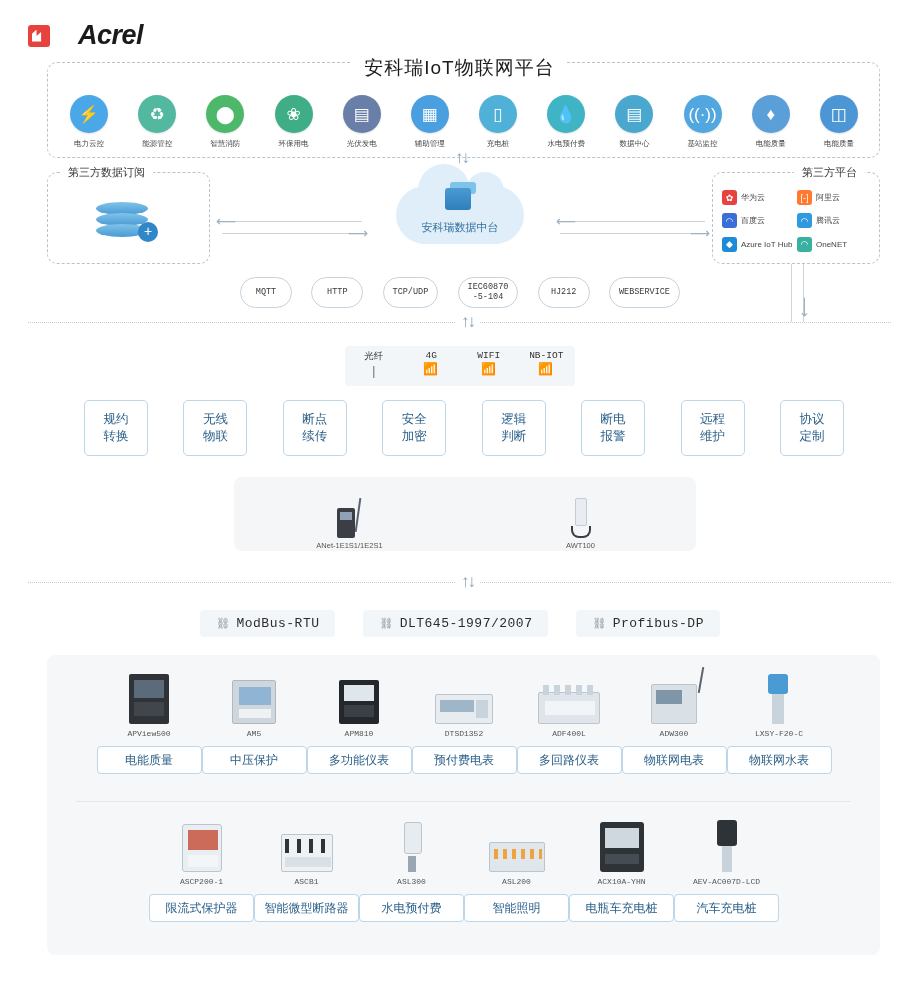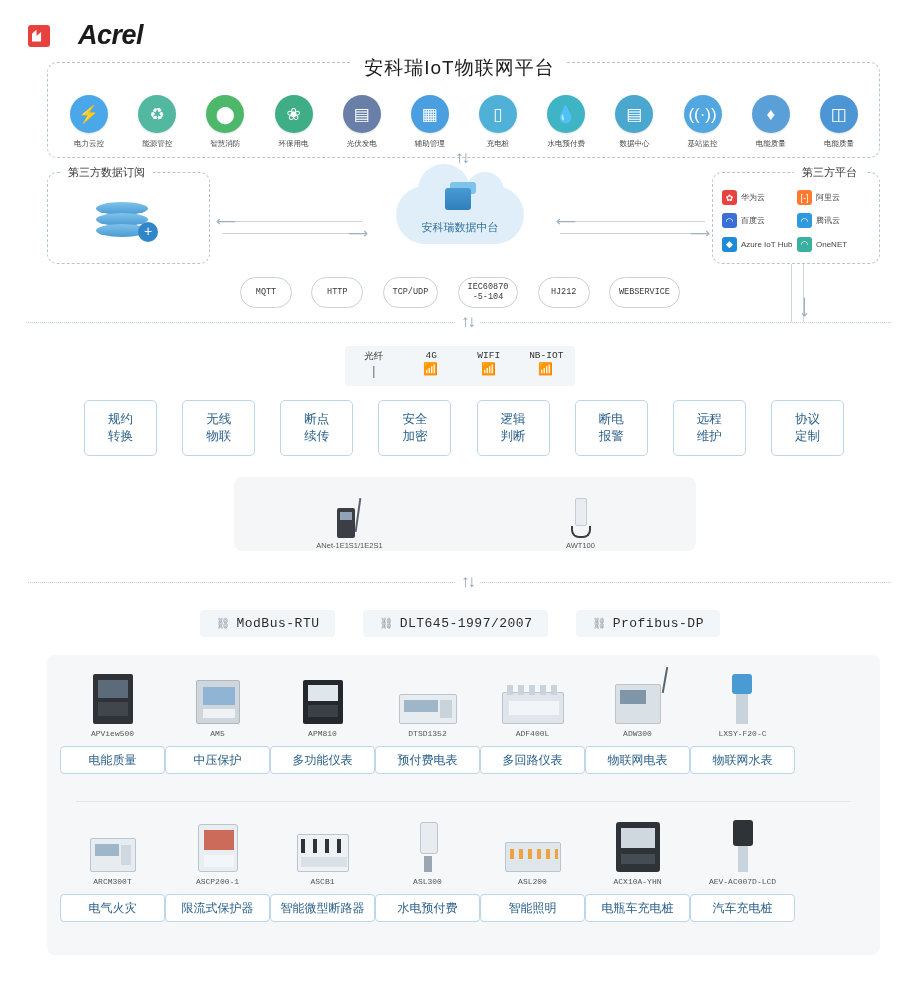--- a/index.html
+++ b/index.html
@@ -153,21 +153,21 @@
   .net-item { text-align:center; width:54px; }
   .net-name { font-size:9.5px; color:#333; margin-bottom:2px; font-family:"Liberation Mono", monospace; }
   .net-ico { font-size:12px; color:#5b6b7a; line-height:1; }
 
   
   .feat-row {
     position:absolute; left:84px; top:400px; width:760px;
     display:flex; justify-content:space-between;
   }
   .feat {
-    width:73px; height:56px; border:1px solid #bcd6ea; border-radius:5px;
+    width:64px; height:56px; border:1px solid #bcd6ea; border-radius:5px;
     background:#fff; color:#2a5f8a; font-size:12.5px; line-height:1.35;
     display:flex; align-items:center; justify-content:center; text-align:center;
   }
 
   
   #gw-panel {
     position:absolute; left:234px; top:477px; width:462px; height:74px;
     background:#f4f6f8; border-radius:8px;
   }
   .gw-row {
@@ -205,21 +205,21 @@
   .bus-ico { font-size:11px; color:#7a8a99; }
 
   
   #prod-panel {
     position:absolute; left:47px; top:655px; width:833px; height:300px;
     background:#f5f7f9; border-radius:8px;
   }
   .prod-divider { position:absolute; left:76px; top:801px; width:775px; border-top:1px solid #e2e7ec; }
   .prod-row {
     position:absolute; left:60px; width:808px;
-    display:flex; justify-content:flex-start;
+    display:flex; justify-content:center;
   }
   #prod-row-1 { top:668px; }
   #prod-row-2 { top:816px; }
   .prod-item { width:105px; text-align:center; }
   .prod-img { height:56px; display:flex; align-items:flex-end; justify-content:center; }
   .prod-model { font-size:8px; color:#555; margin-top:5px; font-family:"Liberation Mono", monospace; }
   .prod-tag {
     margin:8px auto 0; border:1px solid #bcd6ea; border-radius:4px; background:#fff;
     color:#2a5f8a; font-size:12px; height:28px; display:flex; align-items:center;
     justify-content:center; padding:0 6px; white-space:nowrap;
@@ -557,27 +557,20 @@
         <div class="p water"></div>
       </div>
     <div class="prod-model">LXSY-F20-C</div>
     <div class="prod-tag">物联网水表</div>
   </div>
 </div>
 
 <div class="prod-row" id="prod-row-2">
   <div class="prod-item">
     <div class="prod-img">
-        <div class="p din-small"></div>
-      </div>
-    <div class="prod-model">ARCM300T</div>
-    <div class="prod-tag">电气火灾</div>
-  </div>
-  <div class="prod-item">
-    <div class="prod-img">
         <div class="p wallbox"></div>
       </div>
     <div class="prod-model">ASCP200-1</div>
     <div class="prod-tag">限流式保护器</div>
   </div>
   <div class="prod-item">
     <div class="prod-img">
         <div class="p breaker3"></div>
       </div>
     <div class="prod-model">ASCB1</div>

